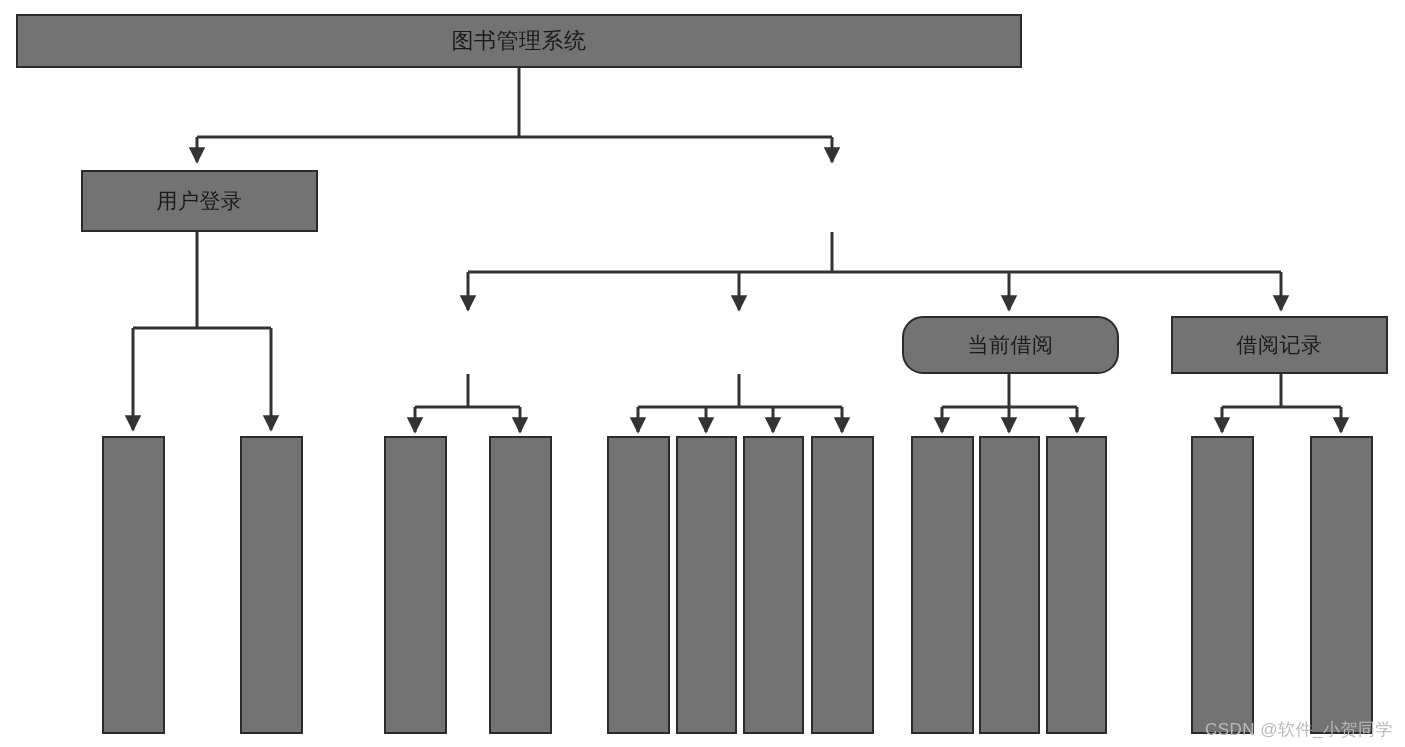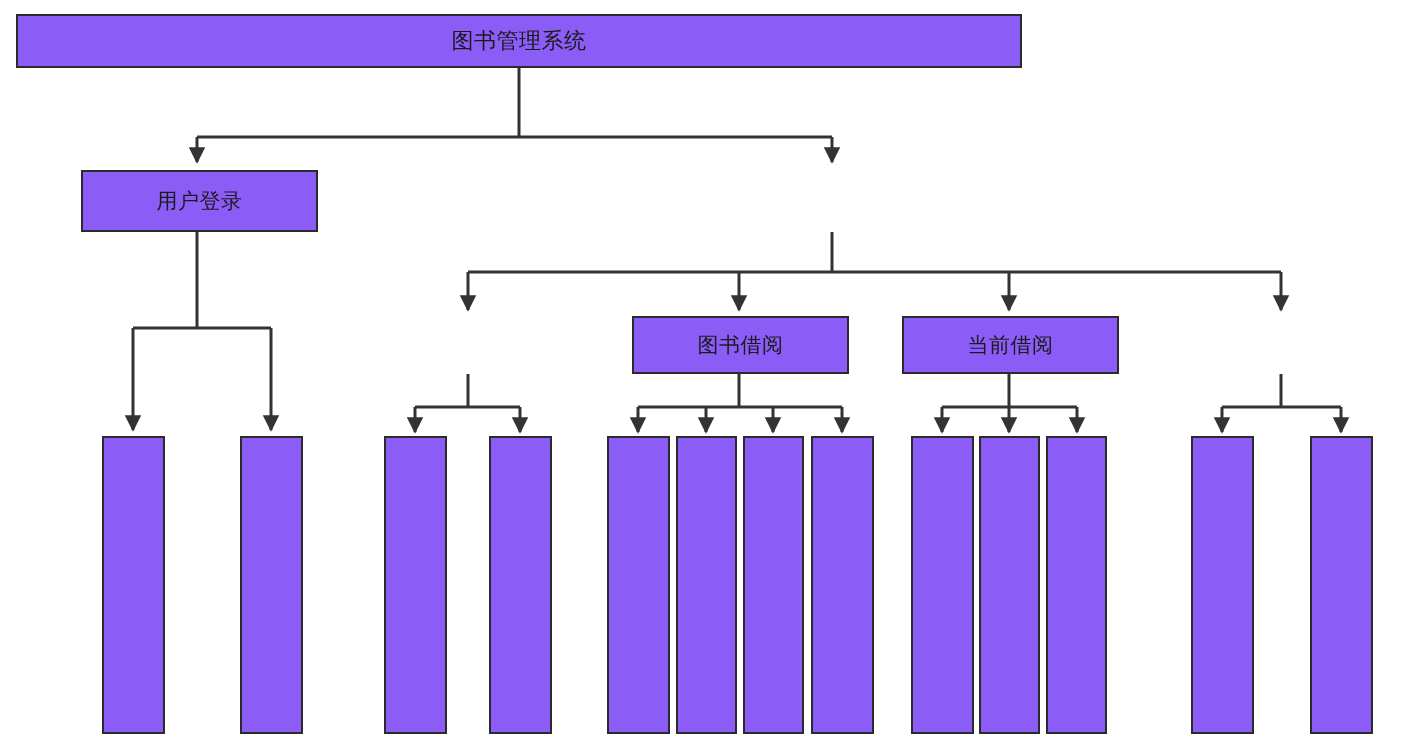--- a/index.html
+++ b/index.html
@@ -22,21 +22,21 @@
     position: absolute;
     left: 0;
     top: 0;
     width: 1405px;
     height: 747px;
     pointer-events: none;
   }
   .node {
     position: absolute;
     box-sizing: border-box;
-    background: #8b5cf6;
+    background: #737373;
     border: 2px solid #2b2b2b;
     display: flex;
     align-items: center;
     justify-content: center;
     color: #1a1a1a;
     z-index: 3;
   }
   .node .label {
     display: block;
     text-align: center;
@@ -138,25 +138,25 @@
   </svg>
 
   <div class="node h root" style="left:16px; top:14px; width:1006px; height:54px;">
     <span class="label">图书管理系统</span>
   </div>
 
   <div class="node h" style="left:81px; top:170px; width:237px; height:62px;">
     <span class="label">用户登录</span>
   </div>
 
-  <div class="node h" style="left:632px; top:316px; width:217px; height:58px;">
-    <span class="label">图书借阅</span>
-  </div>
-  <div class="node h" style="left:902px; top:316px; width:217px; height:58px;">
+  <div class="node h" style="left:902px; top:316px; width:217px; height:58px;border-radius:21px;">
     <span class="label">当前借阅</span>
+  </div>
+  <div class="node h" style="left:1171px; top:316px; width:217px; height:58px;">
+    <span class="label">借阅记录</span>
   </div>
 
   <div class="node v" style="left:102px; top:436px; width:63px; height:298px;">
     <span class="label">用户登录</span>
   </div>
   <div class="node v" style="left:240px; top:436px; width:63px; height:298px;">
     <span class="label">注销登录</span>
   </div>
 
   <div class="node v" style="left:384px; top:436px; width:63px; height:298px;">
@@ -189,14 +189,15 @@
     <span class="label">确认归还（管理员）</span>
   </div>
 
   <div class="node v" style="left:1191px; top:436px; width:63px; height:298px;">
     <span class="label">新增借阅记录</span>
   </div>
   <div class="node v" style="left:1310px; top:436px; width:63px; height:298px;">
     <span class="label">查询借阅记录</span>
   </div>
 
+  <div class="watermark">CSDN @软件_小贺同学</div>
 
 </div>
 
 </body></html>

